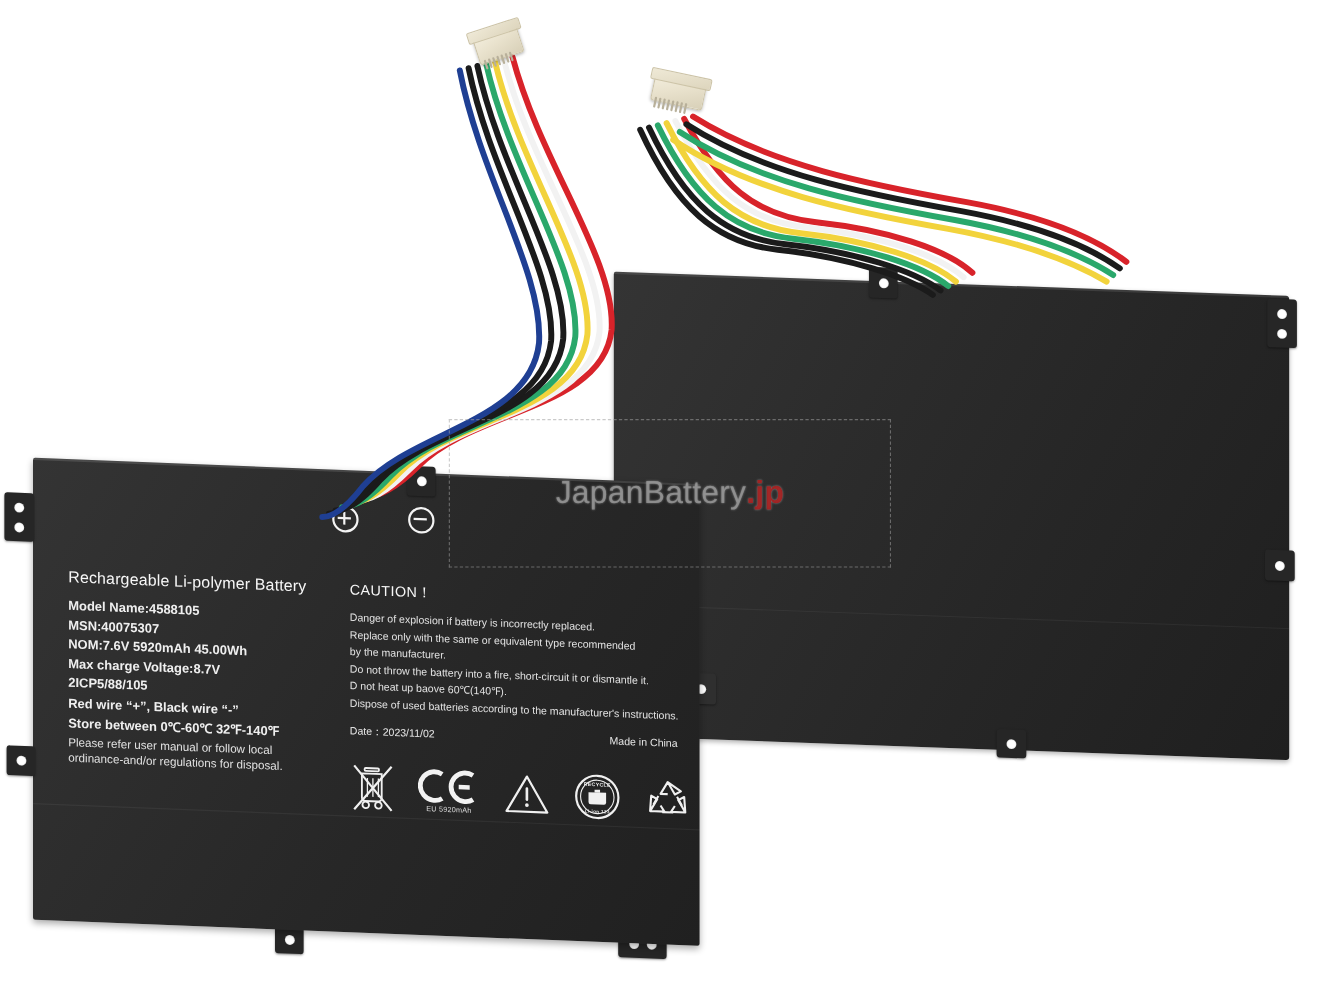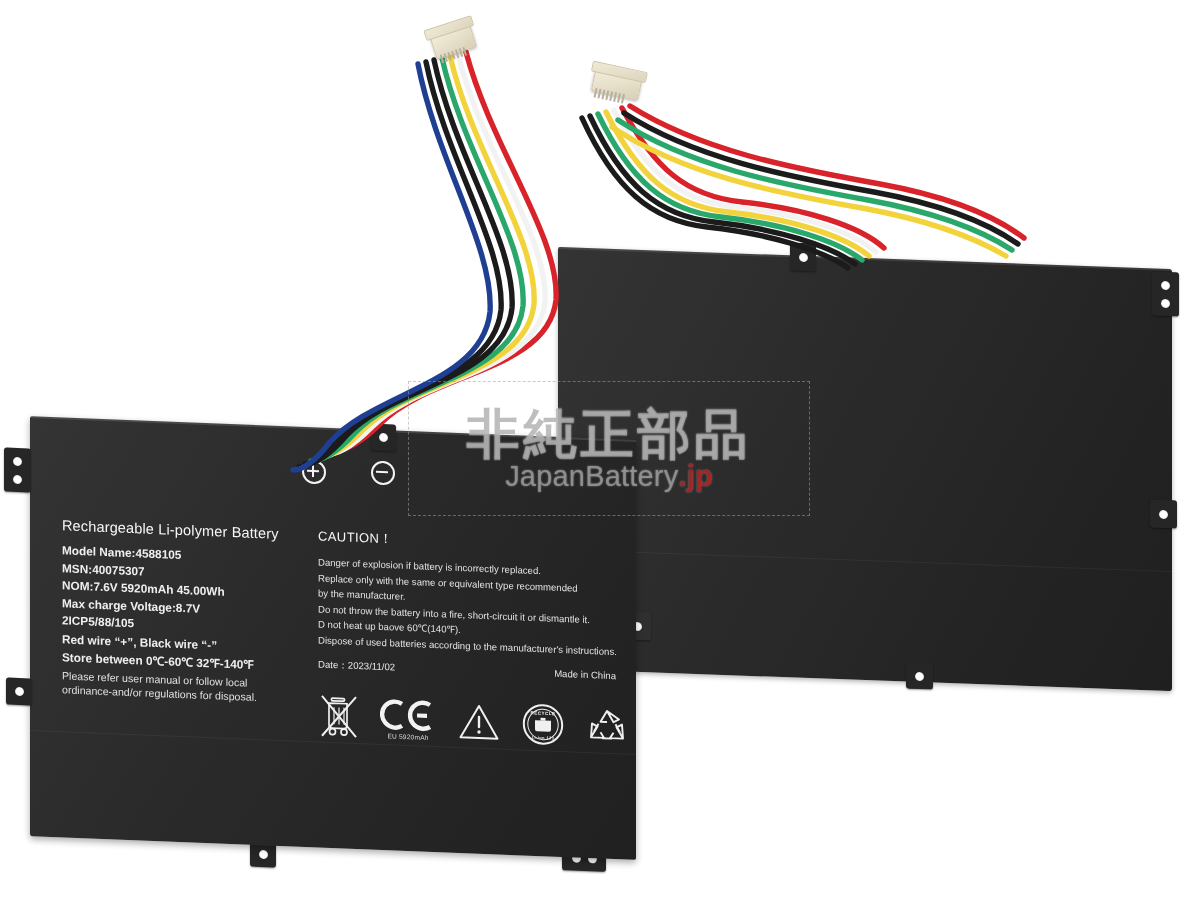--- a/index.html
+++ b/index.html
@@ -319,19 +319,18 @@
       <svg width="42" height="40" viewBox="0 0 42 40" fill="none" stroke="#f0f0f0" stroke-width="1.9" stroke-linejoin="round">
         <path d="M21 4 L27.5 15 L33 12 L21 4 Z M21 4 L14.5 15 L21 15"></path>
         <path d="M5 31 L11.5 20 L6 17 L5 31 Z M5 31 L18 31 L14.5 25.5"></path>
         <path d="M37 31 L30.5 20 L36 17 L37 31 Z M37 31 L24 31 L27.5 25.5"></path>
         <path d="M12.5 17 L8 25 M29.5 17 L34 25 M16 31.5 L26 31.5"></path>
       </svg>
     </div>
   </div>
 
   <div class="wm">
-    <div class="wm-jp">非純正部品</div>
     <div class="wm-url">
       <span>JapanBattery</span><span class="tld">.jp</span>
     </div>
   </div>
 
 </div>
 
 </body></html>

